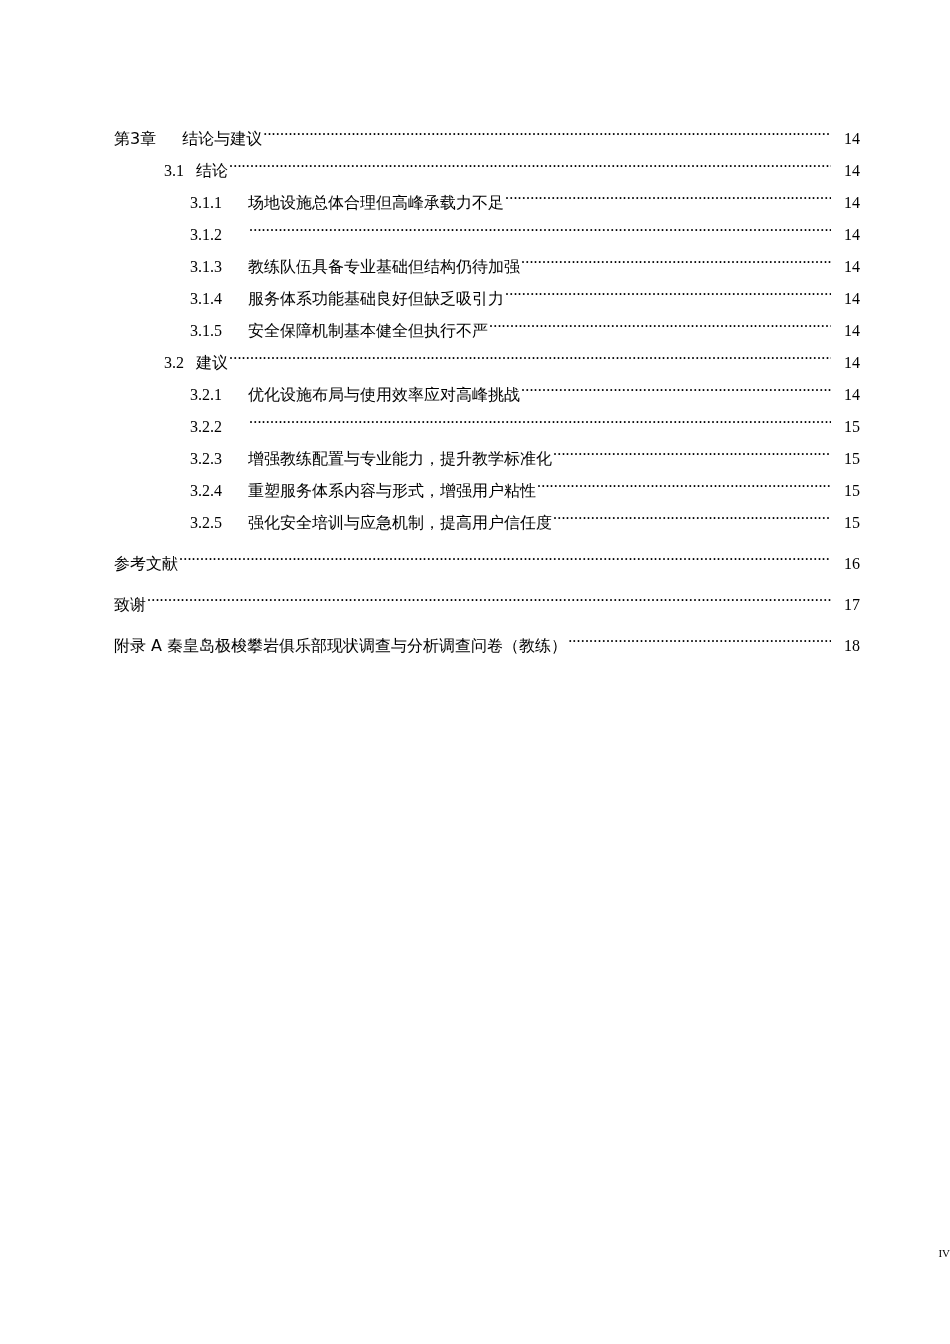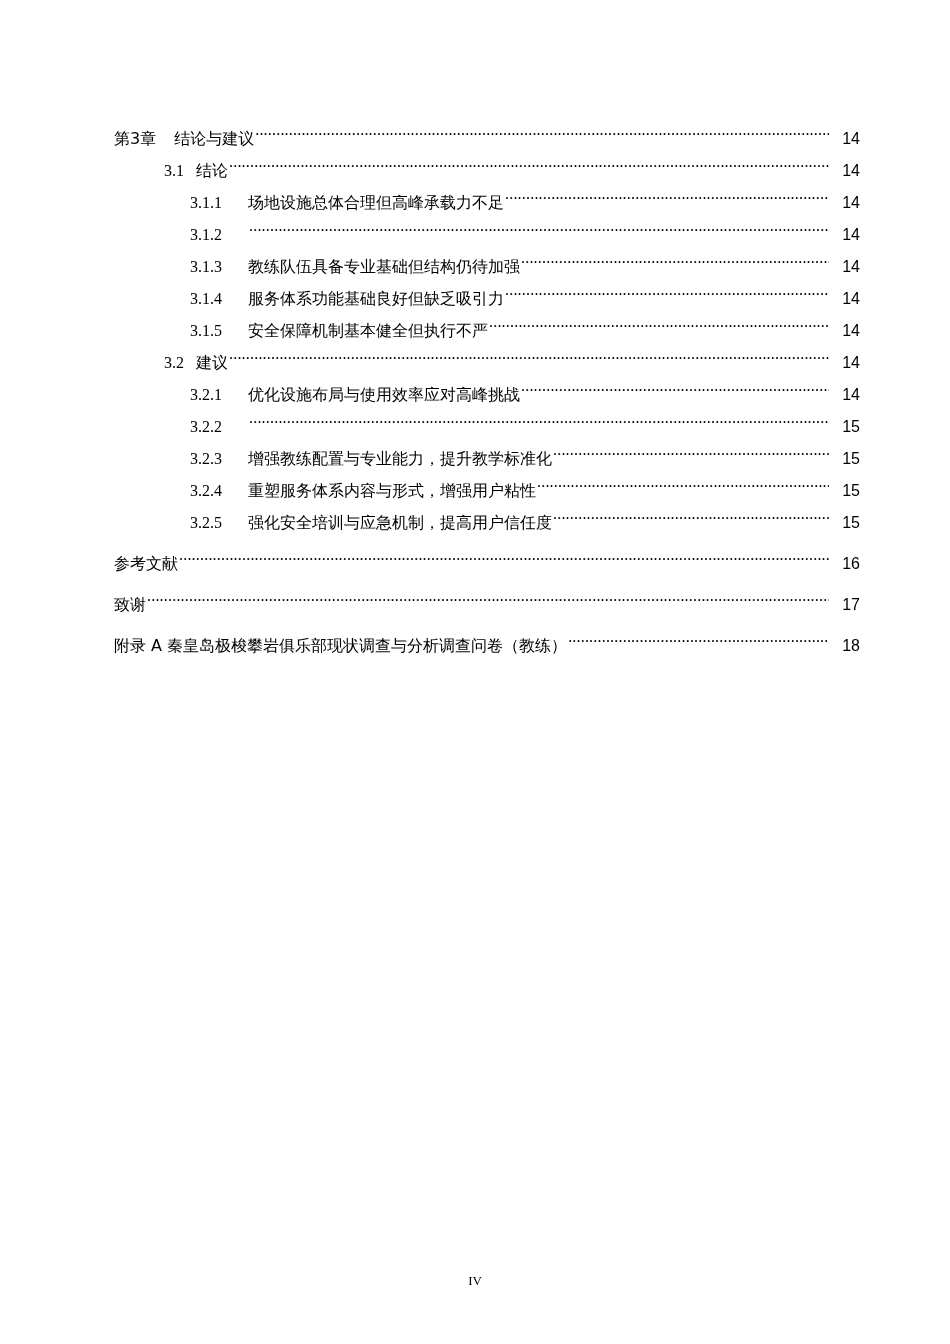--- a/index.html
+++ b/index.html
@@ -5,31 +5,31 @@
   html, body { margin: 0; padding: 0; background: #ffffff; }
   body { width: 950px; height: 1344px; position: relative; overflow: hidden;
          font-family: "Liberation Serif", "DejaVu Serif", serif; color: #000; }
   .toc { position: absolute; left: 114px; top: 120px; width: 746px; }
   .row { position: relative; display: flex; align-items: baseline; height: 32px; line-height: 24px;
          font-size: 16px; white-space: nowrap; }
   .row.l1 { padding-left: 0; }
   .row.l2 { padding-left: 38px; text-align: center; }
   .row.l3 { padding-left: 76px; }
   .num { display: inline-block; }
-  .l1 .num { margin-right: 18px; font-family: "DejaVu Sans", sans-serif; }
+  .l1 .num { margin-right: 26px; font-family: "DejaVu Sans", sans-serif; }
   .l2 .num { width: 44px; }
   .l3 .num { width: 58px; }
   .title { flex: 0 0 auto; }
   .l1 .title, .l1 .num { font-family: "DejaVu Sans", sans-serif; font-size: 16px; }
   .leader { flex: 1 1 auto; overflow: hidden; margin: 0 1px; position: relative; height: 24px; }
   .leader::after { content: "........................................................................................................................................................................................................................................................"; position: absolute; left: 0; bottom: 2px; font-family: "Liberation Serif", serif; font-size: 16px; letter-spacing: 0.2px; }
-  .page { flex: 0 0 auto; font-family: Liberation Sans, sans-serif; margin-left: 12px; }
+  .page { flex: 0 0 auto; font-family: Liberation Serif, serif; margin-left: 12px; }
   .gap { height: 9px; }
-  .footer { position: absolute; left: 0; width: 950px; top: 1273px; text-align: center;
-            font-size: 13px; font-family: "Liberation Serif", serif; }
+  .footer { position: absolute; left: 0; width: 950px; top: 1247px; text-align: right;
+            font-size: 11px; font-family: "Liberation Serif", serif; }
 </style>
 </head>
 <body>
 
 <div class="toc">
 
   <div class="row l1">
     <span class="num">第3章</span>
     <span class="title">结论与建议</span>
     <span class="leader"></span>

